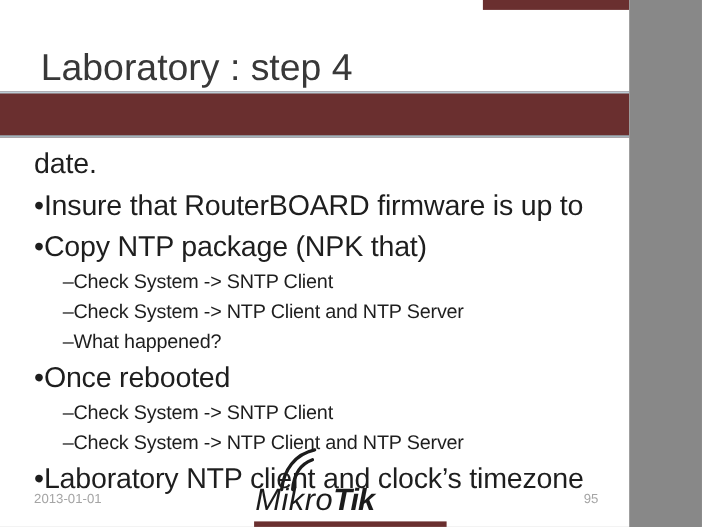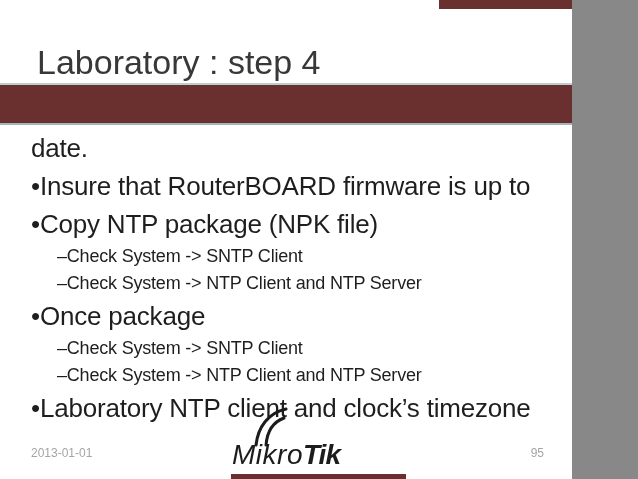--- a/index.html
+++ b/index.html
@@ -84,24 +84,25 @@
 
   <div class="corner-tab"></div>
 
   <div class="title">Laboratory : step 4</div>
 
   <div class="band"></div>
 
   <div class="content" id="content">
       <div class="line lvl1">date.</div>
       <div class="line lvl1">•Insure that RouterBOARD firmware is up to</div>
-      <div class="line lvl1">•Copy NTP package (NPK file)</div>
+      <div class="line lvl1">•Copy NTP package (NPK that)</div>
       <div class="line lvl2">–Check System -&gt; SNTP Client</div>
       <div class="line lvl2">–Check System -&gt; NTP Client and NTP Server</div>
-      <div class="line lvl1">•Once package</div>
+      <div class="line lvl2">–What happened?</div>
+      <div class="line lvl1">•Once rebooted</div>
       <div class="line lvl2">–Check System -&gt; SNTP Client</div>
       <div class="line lvl2">–Check System -&gt; NTP Client and NTP Server</div>
       <div class="line lvl1">•Laboratory NTP client and clock’s timezone</div>
     </div>
 
   <div class="footer-date">2013-01-01</div>
 
   <div class="footer-page">95</div>
 
   <div class="logo">

